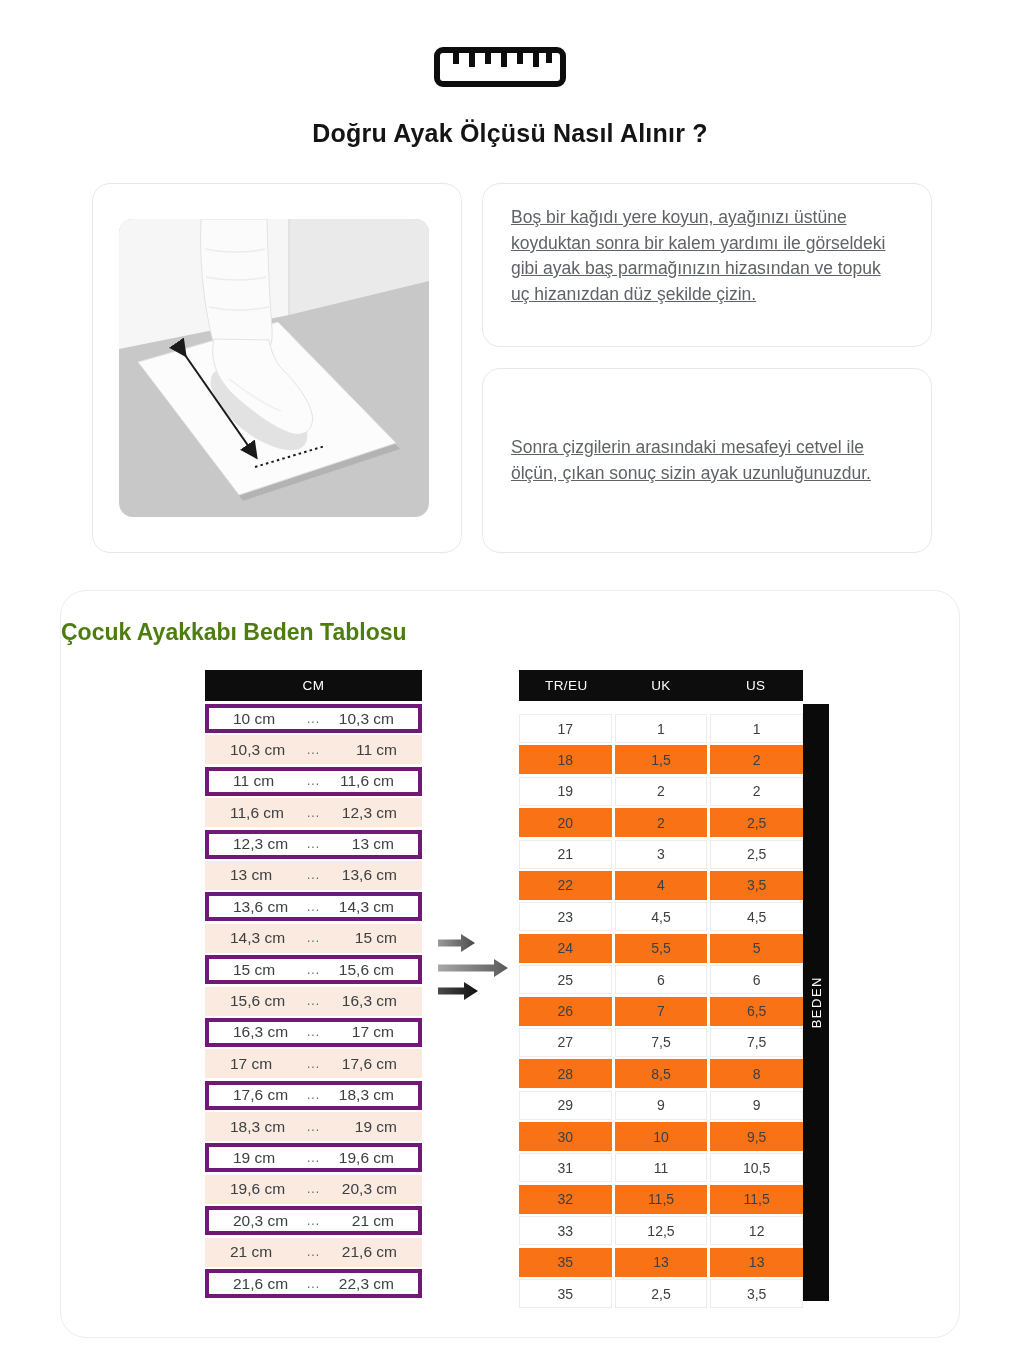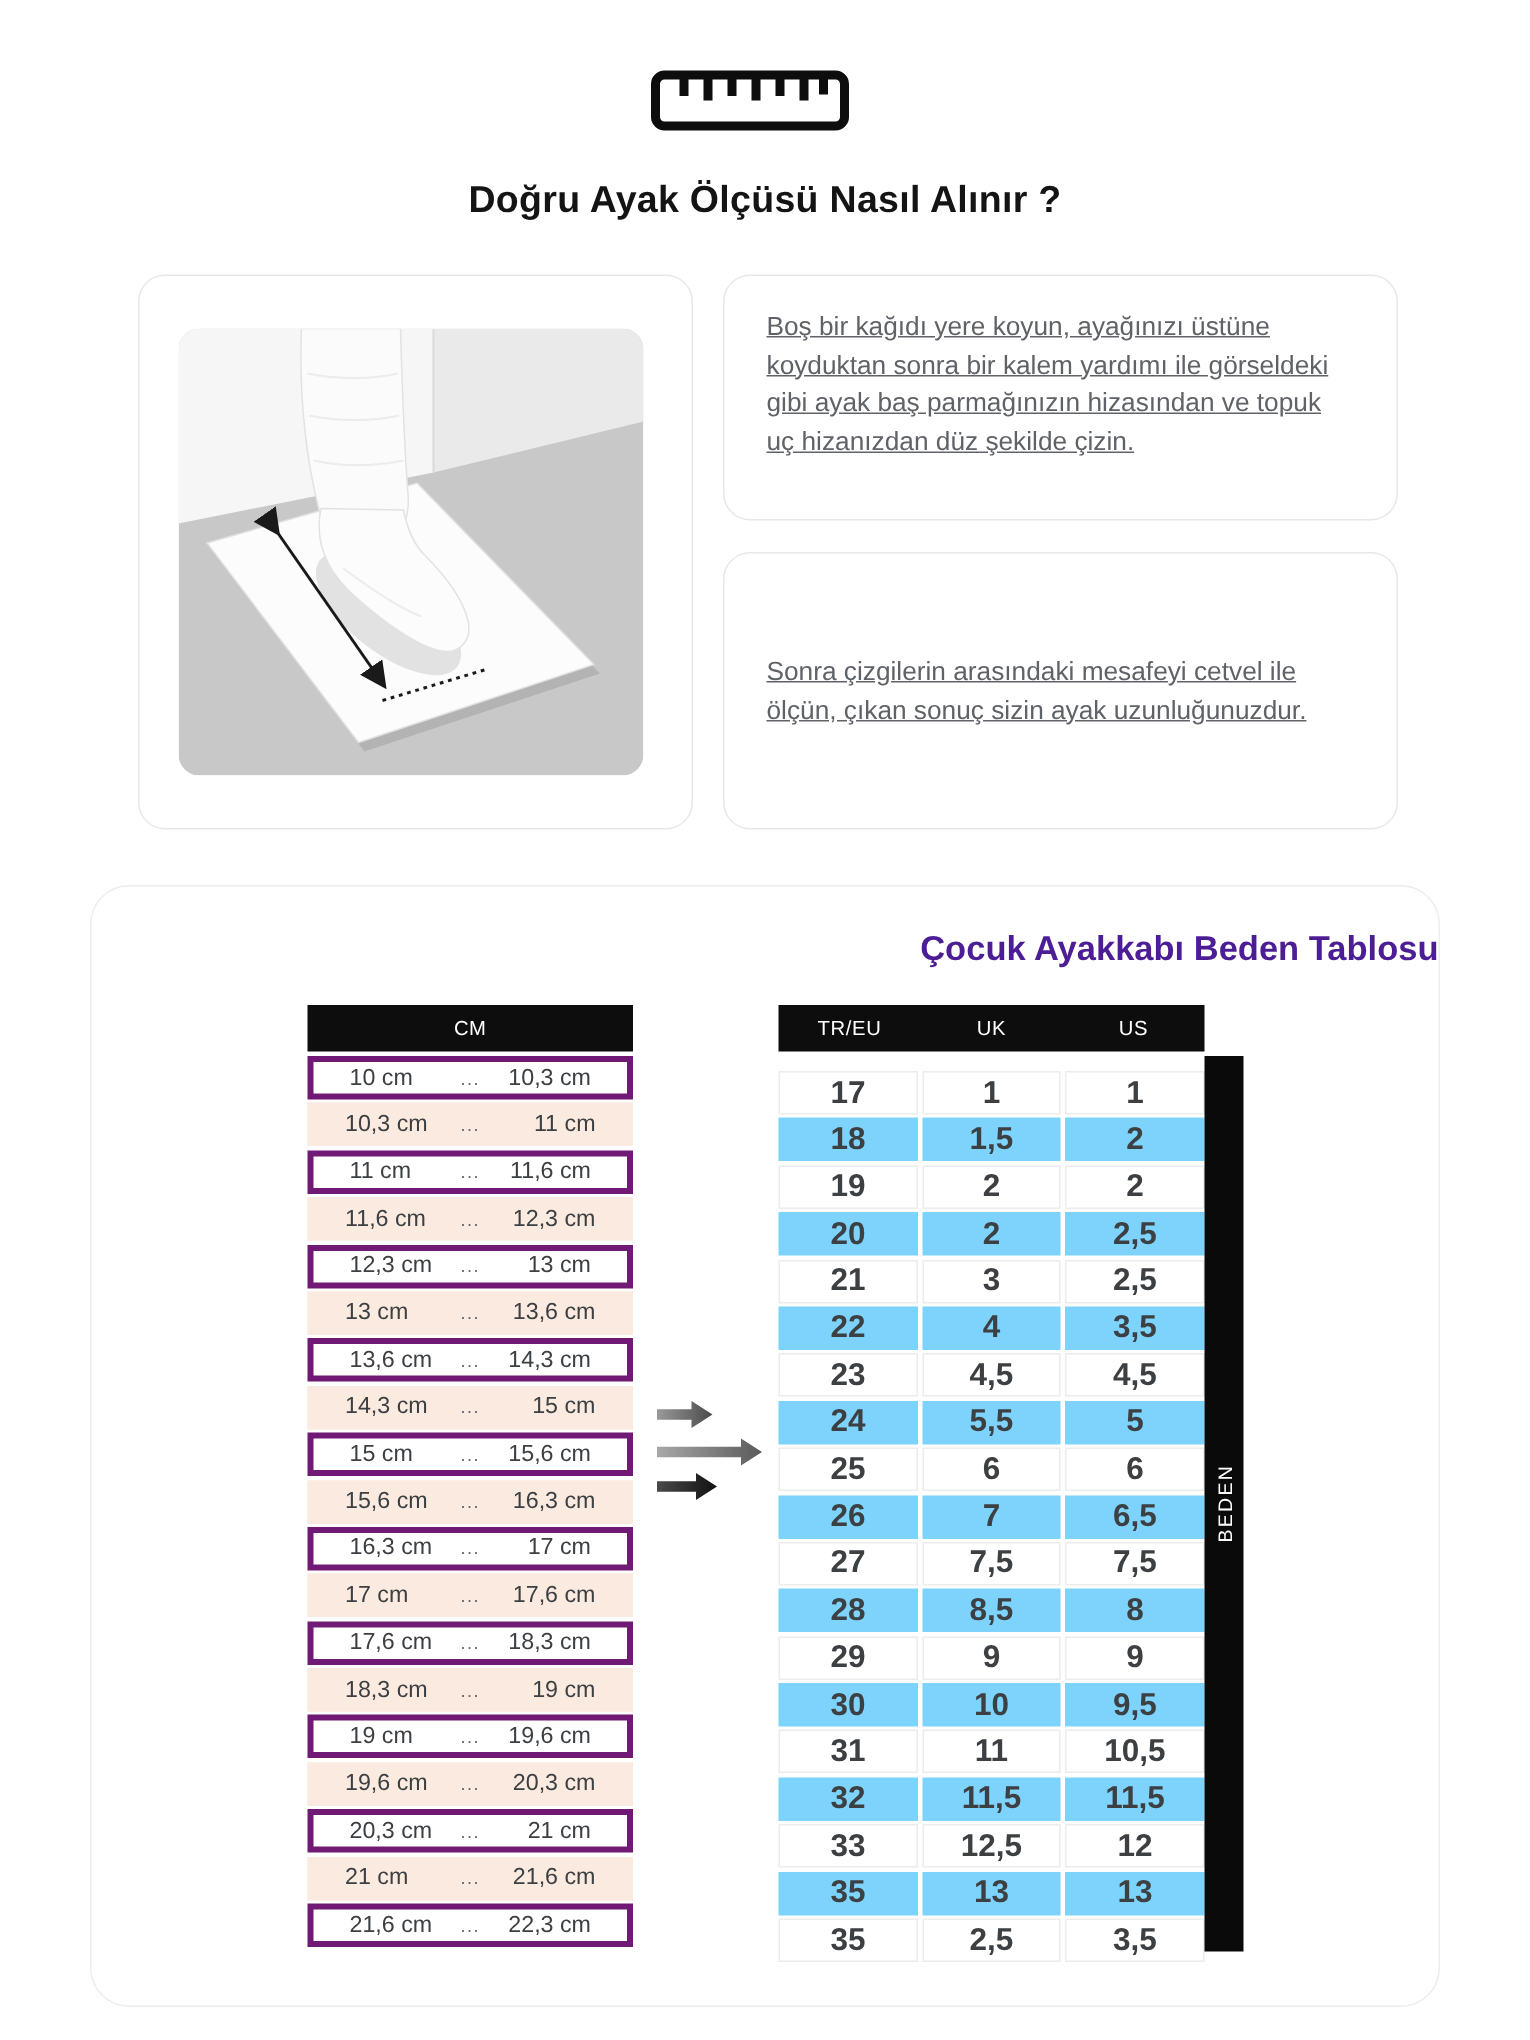--- a/index.html
+++ b/index.html
@@ -29,22 +29,22 @@
   }
   .text-card p { margin:0;text-decoration:underline; }
   .card1 { top:183px; height:164px; padding:21px 28px; }
   .card2 { top:368px; height:185px; padding:0 28px; display:flex; align-items:center; }
   
   .table-card {
     position:absolute; left:60px; top:590px; width:900px; height:748px;
     border:1px solid #ededed; border-radius:26px; box-sizing:border-box; background:#fff;
   }
   .table-title {
-    position:absolute; top:28px; left:0; width:100%; text-align:right;
-    font-size:23px; font-weight:700; color:#4c1d95; margin:0;
+    position:absolute; top:28px; left:0; width:100%; text-align:left;
+    font-size:23px; font-weight:700; color:#4d7c0f; margin:0;
   }
   .cm-table  { position:absolute; left:144px; top:79px; width:217px; }
   .size-table{ position:absolute; left:458px; top:79px; width:284px; }
   .thead {
     height:31px; background:#0d0d0d; color:#ffffff; margin-bottom:3px;
     display:flex; align-items:center; justify-content:center;
     font-size:13.5px; font-weight:500; letter-spacing:0.4px;
   }
   .thead3 {
     height:31px; background:#0d0d0d; color:#ffffff; margin-bottom:13px;
@@ -58,27 +58,27 @@
     font-size:15.5px; font-weight:500; color:#3c4043;
   }
   .trow.white { background:#ffffff; border:4px solid #701a75; }
   .trow.peach { background:#fbeadf; border:1px solid #fbeadf; }
   .trow .c1 { padding-left:24px; text-align:left; }
   .trow .c2 { text-align:center; color:#5f6368; font-size:12px; letter-spacing:1px; }
   .trow .c3 { padding-right:24px; text-align:right; }
   .trow3 {
     display:grid; grid-template-columns:repeat(3,1fr); column-gap:3px;
     height:29px; margin-bottom:2.4px;
-    font-size:21px; font-weight:700; color:#3c4043;
+    font-size:14px; font-weight:400; color:#3c4043;
   }
   .trow3 .cell {
     display:flex; align-items:center; justify-content:center; box-sizing:border-box;
   }
   .trow3 .cell.white { background:#ffffff; border:1px solid #ececec; }
-  .trow3 .cell.peach { background:#7dd3fc; }
+  .trow3 .cell.peach { background:#f97316; }
   .arrows { position:absolute; left:372px; top:335px; }
   .beden-bar {
     position:absolute; left:742px; top:113px; width:26px; height:597px;
     background:#0a0a0a; display:flex; align-items:center; justify-content:center;
   }
   .beden-bar span {
     color:#ffffff; font-size:13px; font-weight:500; letter-spacing:1.5px;
     writing-mode:vertical-rl; transform:rotate(180deg); white-space:nowrap;
   }
 </style>

